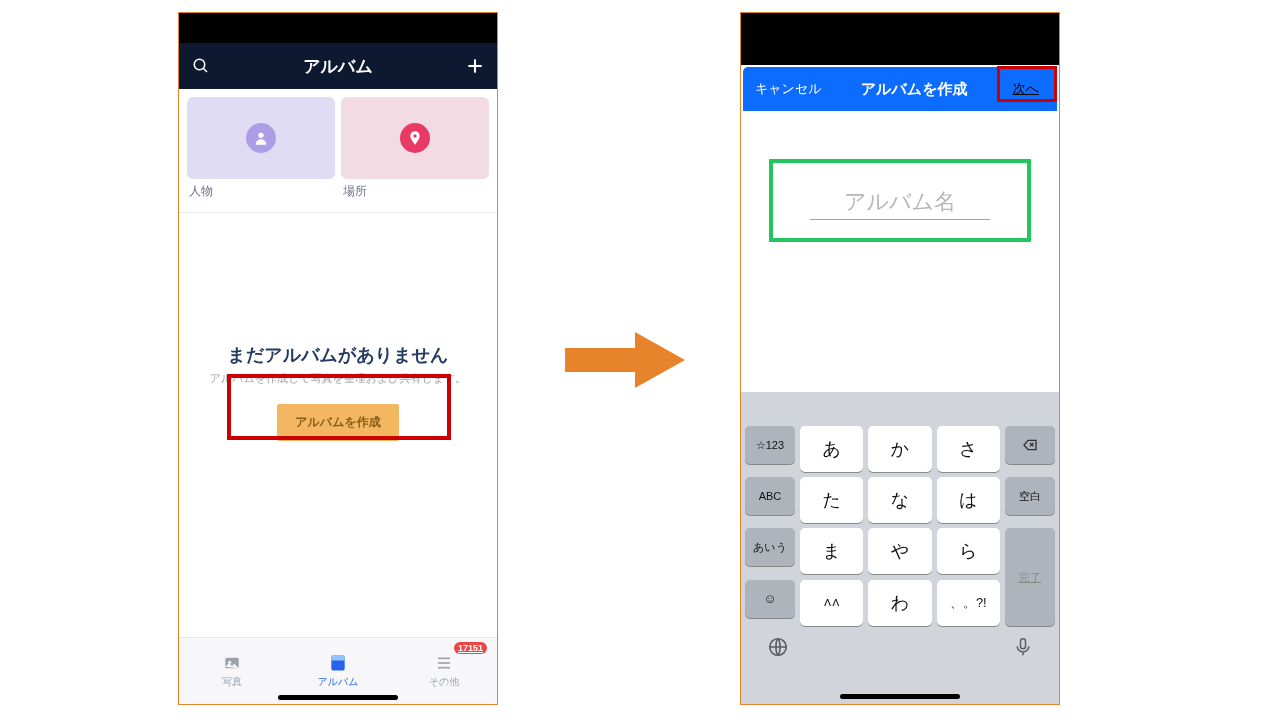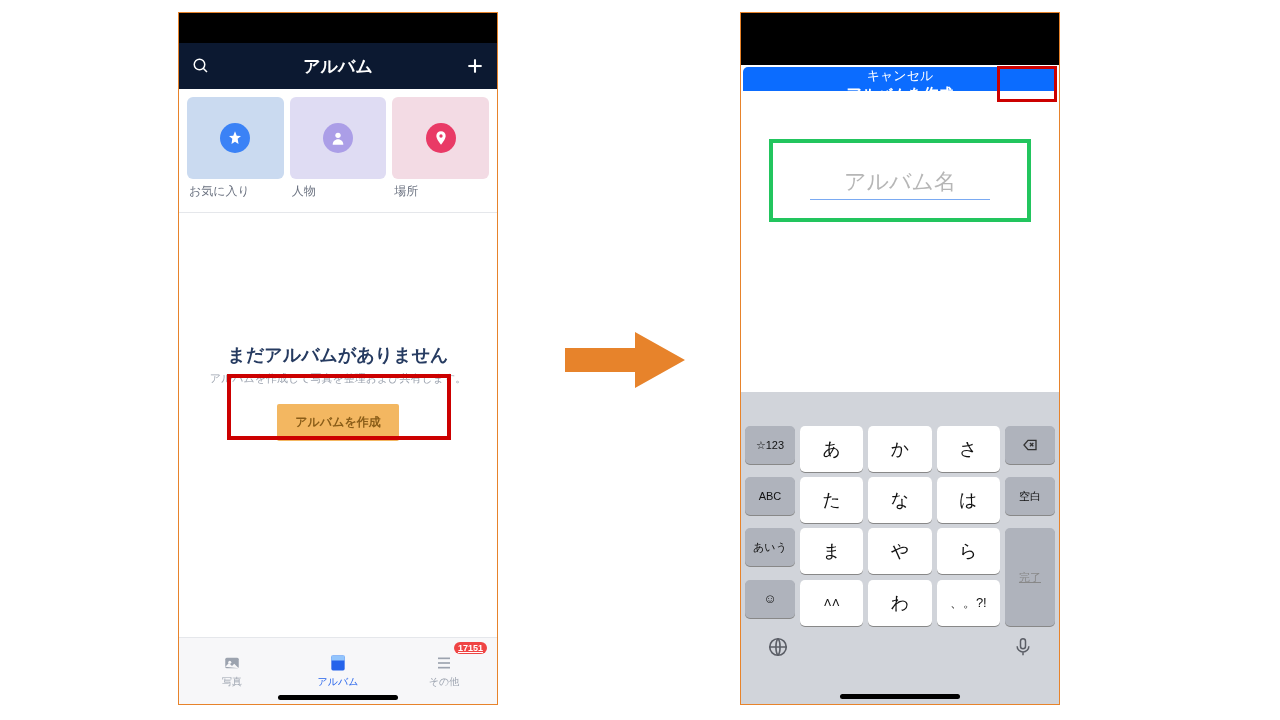--- a/index.html
+++ b/index.html
@@ -78,30 +78,29 @@
 
   
   .big-arrow {
     position:absolute; left:565px; top:330px;
     width:120px; height:60px;
   }
 
   
   .statusbar-black { height:30px; background:#000; }
   .nav-blue {
-    height:24px; background:#0b6cff; color:#fff;
+    height:44px; background:#0b6cff; color:#fff;
     display:flex; align-items:center; justify-content:space-between;
     padding:0 12px; font-size:14px;
     border-top-left-radius: 5px; border-top-right-radius: 5px;
     margin: 2px 2px 0 2px;
-    flex-direction: column;
   }
   .nav-blue .title { font-weight:700; font-size:15px; }
   .nav-cancel { font-size:13px; font-weight:400; }
-  .nav-next { font-size:17px; color:#ffffff; padding:4px 6px;text-decoration:underline;}
+  .nav-next { font-size:13px; color:#000000; padding:4px 6px;text-decoration:underline;}
   .next-highlight {
     position:absolute; border:3px solid #cc0000; box-sizing:border-box;
   }
 
   .input-zone {
     padding: 48px 28px 0 28px;
   }
   .input-box-highlight {
     border:4px solid #22c55e; padding:24px 14px 18px 14px;
   }
@@ -146,30 +145,20 @@
     <div class="title">アルバム</div>
     <div class="nav-icon">
       <svg width="20" height="20" viewBox="0 0 24 24" fill="none" stroke="#fff" stroke-width="2.5">
           <line x1="12" y1="4" x2="12" y2="20"></line>
           <line x1="4" y1="12" x2="20" y2="12"></line>
         </svg>
     </div>
   </div>
 
   <div class="tiles">
-    <div class="tile-wrap">
-      <div class="tile tile-blue">
-          <div class="iconcircle">
-        <svg width="16" height="16" viewBox="0 0 24 24" fill="#fff">
-              <path d="M12 2l2.6 6.5L21 9l-5 4.3L17.3 21 12 17.5 6.7 21 8 13.3 3 9l6.4-.5z"></path>
-            </svg>
-      </div>
-        </div>
-      <div class="tile-label">お気に入り</div>
-    </div>
     <div class="tile-wrap">
       <div class="tile tile-purple">
           <div class="iconcircle purple">
         <svg width="16" height="16" viewBox="0 0 24 24" fill="#fff">
               <circle cx="12" cy="8" r="4"></circle>
               <path d="M4 22c0-4.4 3.6-8 8-8s8 3.6 8 8"></path>
             </svg>
       </div>
         </div>
       <div class="tile-label">人物</div>

